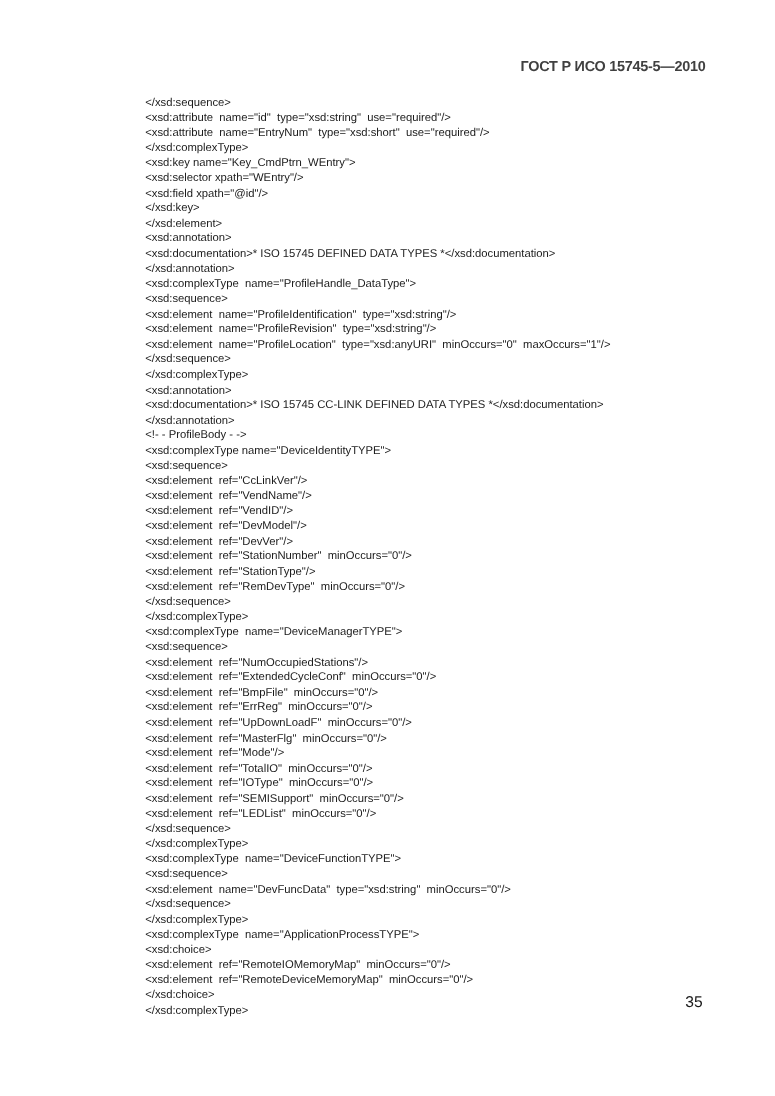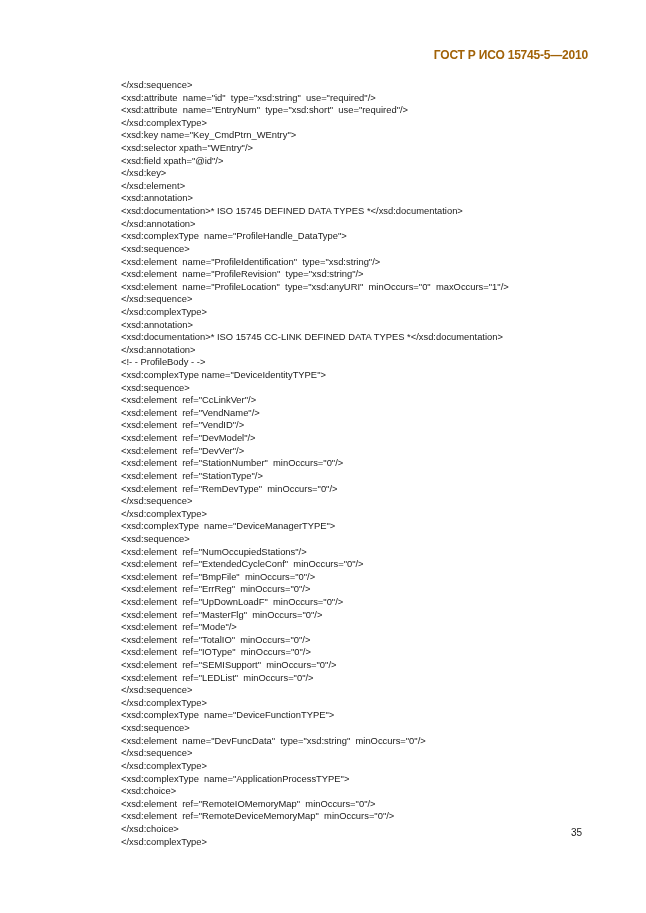--- a/index.html
+++ b/index.html
@@ -1,31 +1,31 @@
 <!DOCTYPE html>
 <html><head>
   <meta charset="utf-8">
   <style>
     html, body { margin: 0; padding: 0; background: #ffffff; }
     body { width: 646px; height: 913px; position: relative; overflow: hidden; }
     .page { position: absolute; left: 0; top: 0; width: 646px; height: 913px; background: #fff; }
     .header {
       position: absolute; top: 48px; right: 58px;
       font-family: "Liberation Sans", sans-serif; font-weight: bold;
-      font-size: 12px; color: #a16207; letter-spacing: -0.2px;
+      font-size: 12px; color: #404040; letter-spacing: -0.2px;
     }
     .code {
       position: absolute; left: 82px; top: 79px; width: 520px;
       font-family: "Liberation Sans", sans-serif; font-size: 9.4px;
       line-height: 12.62px; color: #1a1a1a; white-space: pre; margin-left: 39px;
     }
     .code .line { display: block; height: 12.62px; }
     .pagenum {
       position: absolute; top: 827px; left: 571px;
-      font-family: "Liberation Sans", sans-serif; font-size: 10px; color: #1a1a1a;
+      font-family: "Liberation Sans", sans-serif; font-size: 13px; color: #1a1a1a;
     }
   </style>
 </head>
 <body>
 
 <div class="page">
   <div class="header">ГОСТ Р ИСО 15745-5—2010</div>
   <div class="code" id="code-block"><span class="line">&lt;/xsd:sequence&gt;</span><span class="line">&lt;xsd:attribute  name="id"  type="xsd:string"  use="required"/&gt;</span><span class="line">&lt;xsd:attribute  name="EntryNum"  type="xsd:short"  use="required"/&gt;</span><span class="line">&lt;/xsd:complexType&gt;</span><span class="line">&lt;xsd:key name="Key_CmdPtrn_WEntry"&gt;</span><span class="line">&lt;xsd:selector xpath="WEntry"/&gt;</span><span class="line">&lt;xsd:field xpath="@id"/&gt;</span><span class="line">&lt;/xsd:key&gt;</span><span class="line">&lt;/xsd:element&gt;</span><span class="line">&lt;xsd:annotation&gt;</span><span class="line">&lt;xsd:documentation&gt;* ISO 15745 DEFINED DATA TYPES *&lt;/xsd:documentation&gt;</span><span class="line">&lt;/xsd:annotation&gt;</span><span class="line">&lt;xsd:complexType  name="ProfileHandle_DataType"&gt;</span><span class="line">&lt;xsd:sequence&gt;</span><span class="line">&lt;xsd:element  name="ProfileIdentification"  type="xsd:string"/&gt;</span><span class="line">&lt;xsd:element  name="ProfileRevision"  type="xsd:string"/&gt;</span><span class="line">&lt;xsd:element  name="ProfileLocation"  type="xsd:anyURI"  minOccurs="0"  maxOccurs="1"/&gt;</span><span class="line">&lt;/xsd:sequence&gt;</span><span class="line">&lt;/xsd:complexType&gt;</span><span class="line">&lt;xsd:annotation&gt;</span><span class="line">&lt;xsd:documentation&gt;* ISO 15745 CC-LINK DEFINED DATA TYPES *&lt;/xsd:documentation&gt;</span><span class="line">&lt;/xsd:annotation&gt;</span><span class="line">&lt;!- - ProfileBody - -&gt;</span><span class="line">&lt;xsd:complexType name="DeviceIdentityTYPE"&gt;</span><span class="line">&lt;xsd:sequence&gt;</span><span class="line">&lt;xsd:element  ref="CcLinkVer"/&gt;</span><span class="line">&lt;xsd:element  ref="VendName"/&gt;</span><span class="line">&lt;xsd:element  ref="VendID"/&gt;</span><span class="line">&lt;xsd:element  ref="DevModel"/&gt;</span><span class="line">&lt;xsd:element  ref="DevVer"/&gt;</span><span class="line">&lt;xsd:element  ref="StationNumber"  minOccurs="0"/&gt;</span><span class="line">&lt;xsd:element  ref="StationType"/&gt;</span><span class="line">&lt;xsd:element  ref="RemDevType"  minOccurs="0"/&gt;</span><span class="line">&lt;/xsd:sequence&gt;</span><span class="line">&lt;/xsd:complexType&gt;</span><span class="line">&lt;xsd:complexType  name="DeviceManagerTYPE"&gt;</span><span class="line">&lt;xsd:sequence&gt;</span><span class="line">&lt;xsd:element  ref="NumOccupiedStations"/&gt;</span><span class="line">&lt;xsd:element  ref="ExtendedCycleConf"  minOccurs="0"/&gt;</span><span class="line">&lt;xsd:element  ref="BmpFile"  minOccurs="0"/&gt;</span><span class="line">&lt;xsd:element  ref="ErrReg"  minOccurs="0"/&gt;</span><span class="line">&lt;xsd:element  ref="UpDownLoadF"  minOccurs="0"/&gt;</span><span class="line">&lt;xsd:element  ref="MasterFlg"  minOccurs="0"/&gt;</span><span class="line">&lt;xsd:element  ref="Mode"/&gt;</span><span class="line">&lt;xsd:element  ref="TotalIO"  minOccurs="0"/&gt;</span><span class="line">&lt;xsd:element  ref="IOType"  minOccurs="0"/&gt;</span><span class="line">&lt;xsd:element  ref="SEMISupport"  minOccurs="0"/&gt;</span><span class="line">&lt;xsd:element  ref="LEDList"  minOccurs="0"/&gt;</span><span class="line">&lt;/xsd:sequence&gt;</span><span class="line">&lt;/xsd:complexType&gt;</span><span class="line">&lt;xsd:complexType  name="DeviceFunctionTYPE"&gt;</span><span class="line">&lt;xsd:sequence&gt;</span><span class="line">&lt;xsd:element  name="DevFuncData"  type="xsd:string"  minOccurs="0"/&gt;</span><span class="line">&lt;/xsd:sequence&gt;</span><span class="line">&lt;/xsd:complexType&gt;</span><span class="line">&lt;xsd:complexType  name="ApplicationProcessTYPE"&gt;</span><span class="line">&lt;xsd:choice&gt;</span><span class="line">&lt;xsd:element  ref="RemoteIOMemoryMap"  minOccurs="0"/&gt;</span><span class="line">&lt;xsd:element  ref="RemoteDeviceMemoryMap"  minOccurs="0"/&gt;</span><span class="line">&lt;/xsd:choice&gt;</span><span class="line">&lt;/xsd:complexType&gt;</span></div>
   <div class="pagenum">35</div>
 </div>

